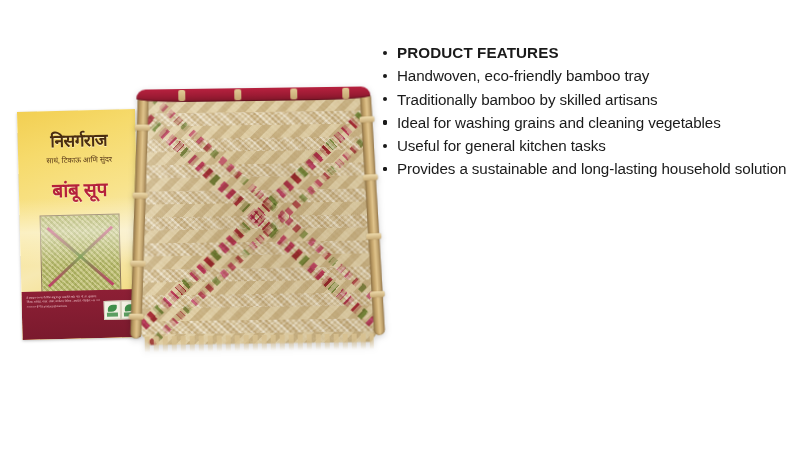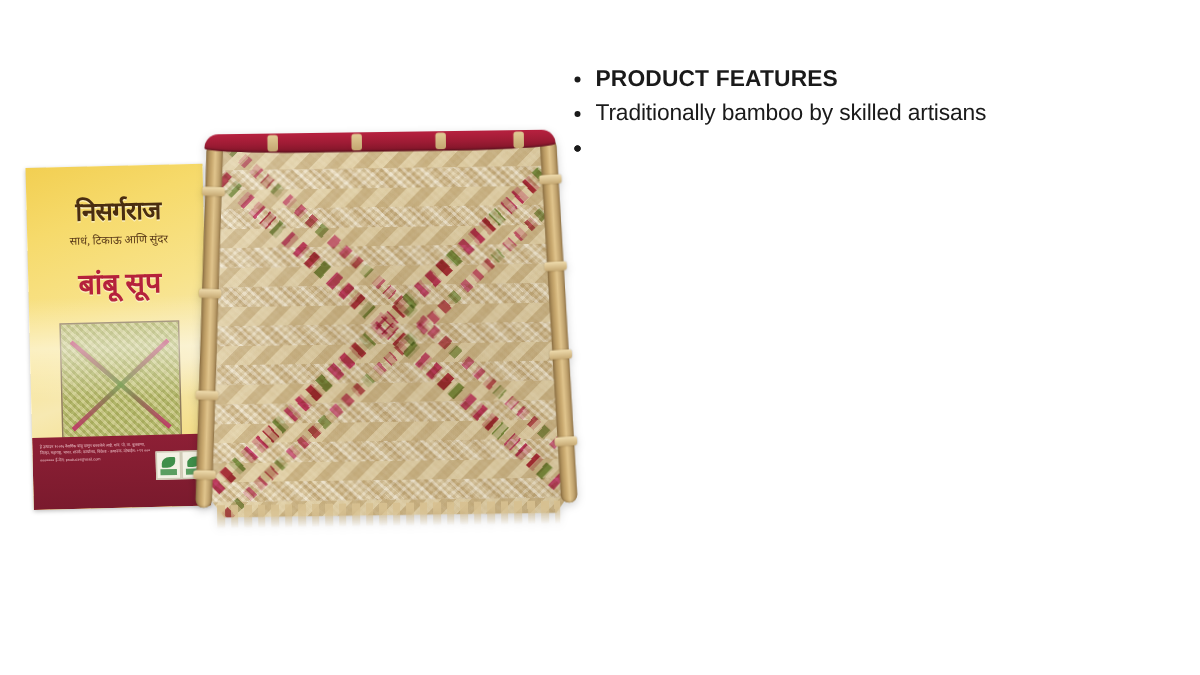--- a/index.html
+++ b/index.html
@@ -422,27 +422,40 @@
   </div>
 
   <div id="features-panel">
     <ul id="feature-list">
       <li class="is-heading">
         <span class="dot"></span>
         <span>PRODUCT FEATURES</span>
       </li>
       <li>
         <span class="dot"></span>
+        <span>Handwoven, eco-friendly bamboo tray</span>
+      </li>
+      <li>
+        <span class="dot"></span>
         <span>Traditionally bamboo by skilled artisans</span>
       </li>
       <li>
         <span class="dot"></span>
       </li>
       <li>
         <span class="dot"></span>
-      </li>
-      <li>
-        <span class="dot"></span>
+        <span>Ideal for washing grains and cleaning vegetables</span>
+      </li>
+      <li>
+        <span class="dot"></span>
+        <span>Useful for general kitchen tasks</span>
+      </li>
+      <li>
+        <span class="dot"></span>
+      </li>
+      <li>
+        <span class="dot"></span>
+        <span>Provides a sustainable and long-lasting household solution</span>
       </li>
     </ul>
   </div>
 
 </div>
 
 </body></html>

